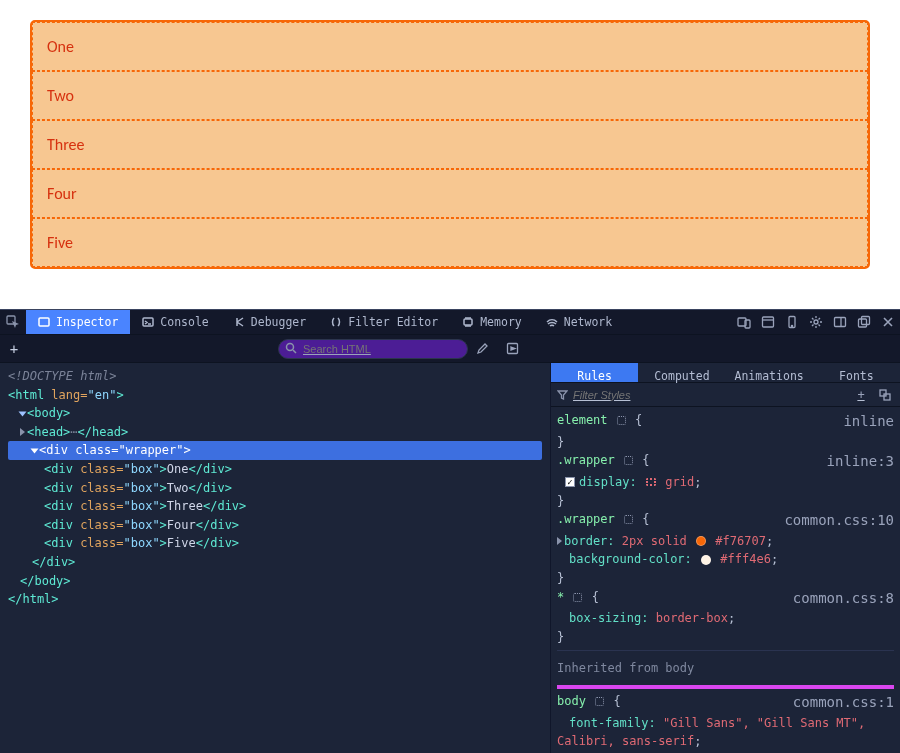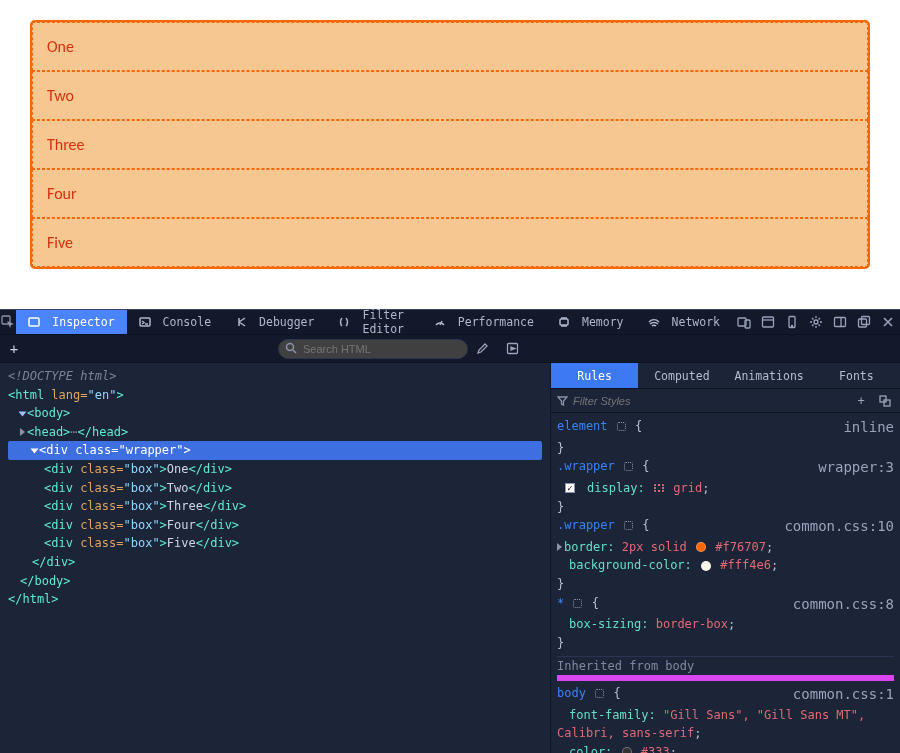--- a/index.html
+++ b/index.html
@@ -3,50 +3,50 @@
 <meta charset="utf-8">
 <style>
 * { box-sizing: border-box; margin: 0; padding: 0; }
 html, body { width: 900px; font-family: -apple-system, "Lucida Grande", sans-serif; }
 .viewport { background:#fff; padding: 20px 30px 40px; }
 .wrapper { border:2px solid #f76707; border-radius:5px; background:#fff4e6; display:grid; }
 .box { border:1px dashed #f76707; background:#f7c791; padding:14px 14px; color:#d6310f; font-family:"Gill Sans","Gill Sans MT",Calibri,sans-serif; font-size:16px; }
 .devtools { background:#1c2438; color:#b7c0d4; font-family:Menlo,Consolas,monospace; font-size:12px; }
 .tabbar { display:flex; align-items:center; height:26px; border-top:1px solid #3a4460; border-bottom:1px solid #0d1321; background:#13182a; }
 .ticon { width:26px; display:flex; align-items:center; justify-content:center; color:#8a93ab; }
-.tab { display:flex; align-items:center; gap:12px; padding:0 12px; height:100%; color:#aeb7cd; cursor:pointer; font-size:11.5px; }
+.tab { display:flex; align-items:center; gap:6px; padding:0 12px; height:100%; color:#aeb7cd; cursor:pointer; font-size:11.5px; }
 .tab.active { background:#4a84ff; color:#fff; }
 .tab .ic { width:12px; height:12px; display:inline-flex; align-items:center; justify-content:center; }
 .spacer { flex:1; }
 .toolbar-right { display:flex; align-items:center; }
 .tool-btn { width:24px; height:24px; display:flex; align-items:center; justify-content:center; color:#9aa3bb; cursor:pointer; }
 .secondbar { display:flex; align-items:center; height:28px; background:#13182a; border-bottom:1px solid #0d1321; }
 .plus { width:28px; text-align:center; color:#c7cfe2; font-size:14px; cursor:pointer; }
 .search-wrap { flex:0 0 auto; margin-left:250px; position:relative; }
-.search { width:190px; height:20px; border-radius:10px; background:#404040; border:1px solid #2c354e; color:#9aa3bb; padding:0 8px 0 24px; font-size:11px; outline:none; }
+.search { width:190px; height:20px; border-radius:10px; background:#4c1d95; border:1px solid #2c354e; color:#9aa3bb; padding:0 8px 0 24px; font-size:11px; outline:none;text-decoration:underline; }
 .search-ic { position:absolute; left:7px; top:3px; color:#8a93ab; }
 .edit-btn { margin-left:8px; width:22px; text-align:center; color:#9aa3bb; cursor:pointer; }
 .panels { display:flex; }
 .left { width:550px; background:#1c2438; padding:4px 8px 6px; line-height:1.55; }
 .right { flex:1; background:#1c2438; border-left:1px solid #10162a; }
-.right-tabs { display:flex; height:26px; border-bottom:1px solid #0d1321; }
+.right-tabs { display:flex; height:20px; border-bottom:1px solid #0d1321; }
 .rtab { flex:1; text-align:center; line-height:26px; font-size:11.5px; color:#b4bdd3; cursor:pointer; }
 .rtab.active { background:#3d79f2; color:#fff; }
-.filterbar { display:flex; align-items:center; height:24px; border-bottom:1px solid #0d1321; padding:0 6px; gap:6px; }
+.filterbar { display:flex; align-items:center; height:24px; border-bottom:1px solid #0d1321; padding:0 6px; gap:6px;text-decoration:underline; }
 .filter-input { flex:1; background:transparent; border:none; color:#9aa3bb; font-size:11px; font-style:italic; outline:none; padding-left:16px; }
 .filter-ic { position:absolute; color:#8a93ab; }
 .rules-body { padding:4px 6px 10px; line-height:1.55; font-size:12px; }
-.selector { color:#3b82f6; }
+.selector { color:#86efac; }
 .brace { color:#b7c0d4; }
 .prop { color:#62e0c7; margin-left:12px; }
 .val { color:#e06a74; }
 .srcref { float:right; color:#9aa3bb; font-size:14px; }
 .swatch { display:inline-block; width:10px; height:10px; border-radius:50%; vertical-align:middle; margin:0 2px; border:1px solid rgba(255,255,255,0.3); }
 .swatch.grid { border-radius:2px; border:2px dotted #e06a74; width:10px; height:8px; }
-.inherited { color:#7f889f; border-top:1px solid #2a3350; border-bottom:6px solid #d946ef; padding:0 0; margin:3px 0; }
+.inherited { color:#7f889f; border-top:1px solid #2a3350; border-bottom:4px solid #d946ef; padding:8px 0; margin:3px 0; }
 .gear { display:inline-block; width:9px; height:9px; border:1px dotted #8a93ab; border-radius:2px; vertical-align:middle; margin:0 2px; }
 .tri { display:inline-block; width:0; height:0; border-top:4px solid transparent; border-bottom:4px solid transparent; border-left:5px solid #8a93ab; vertical-align:middle; margin-right:2px; }
 .tri.down { transform:rotate(90deg); border-left-color:#9ec2ff; }
 .cb { display:inline-block; width:10px; height:10px; border:1px solid #8a93ab; background:#fff; color:#000; font-size:9px; line-height:9px; text-align:center; vertical-align:middle; margin-right:4px; }
 .doctype { color:#7b8398; font-style:italic; }
 .tag { color:#5eead4; }
 .attr { color:#e0a45e; }
 .str { color:#8fd8ff; }
 .txt { color:#d0d6e8; }
 .closed { color:#7b8398; }
@@ -107,29 +107,20 @@
       <span class="ic">
           <svg width="12" height="12" viewBox="0 0 12 12" fill="none" stroke="currentColor" stroke-width="1.5">
             <path d="M4 2 C2 4 2 8 4 10 M8 2 C10 4 10 8 8 10"></path>
           </svg>
         </span>
       <span>Filter Editor</span>
     </div>
     <div class="tab">
       <span class="ic">
           <svg width="12" height="12" viewBox="0 0 12 12" fill="none" stroke="currentColor" stroke-width="1.5">
-            <path d="M2 9 A5 5 0 0 1 10 9"></path>
-            <path d="M6 9 L8 5"></path>
-          </svg>
-        </span>
-      <span>Performance</span>
-    </div>
-    <div class="tab">
-      <span class="ic">
-          <svg width="12" height="12" viewBox="0 0 12 12" fill="none" stroke="currentColor" stroke-width="1.5">
             <rect x="2" y="3" width="8" height="6" rx="1"></rect>
             <path d="M4 3V1 M6 3V1 M8 3V1 M4 11V9 M6 11V9 M8 11V9"></path>
           </svg>
         </span>
       <span>Memory</span>
     </div>
     <div class="tab">
       <span class="ic">
           <svg width="12" height="12" viewBox="0 0 12 12" fill="none" stroke="currentColor" stroke-width="1.5">
             <path d="M2 8 C4 6 8 6 10 8 M4 10 C5 9 7 9 8 10 M1 6 C4 3 8 3 11 6"></path>
@@ -245,22 +236,22 @@
               <rect x="1" y="1" width="6" height="6"></rect>
               <rect x="5" y="5" width="6" height="6"></rect>
             </svg>
           </div>
       </div>
 
       <div class="rules-body">
         <div><span class="srcref">inline</span><span class="selector">element</span> <span class="gear"></span> <span class="brace">{</span></div>
         <div><span class="brace">}</span></div>
 
-        <div><span class="srcref">wrapper:3</span><span class="selector">.wrapper</span> <span class="gear"></span> <span class="brace">{</span></div>
-        <div style="margin-left:8px"><span class="cb">✓</span><span class="prop" style="margin-left:8px">display:</span> <span class="swatch grid"></span> <span class="val">grid</span><span class="brace">;</span></div>
+        <div><span class="srcref">inline:3</span><span class="selector">.wrapper</span> <span class="gear"></span> <span class="brace">{</span></div>
+        <div style="margin-left:8px"><span class="cb">✓</span><span class="prop" style="margin-left:0">display:</span> <span class="swatch grid"></span> <span class="val">grid</span><span class="brace">;</span></div>
         <div><span class="brace">}</span></div>
 
         <div><span class="srcref">common.css:10</span><span class="selector">.wrapper</span> <span class="gear"></span> <span class="brace">{</span></div>
         <div><span class="tri"></span><span class="prop" style="margin-left:0">border:</span> <span class="val">2px solid</span> <span class="swatch" style="background:#f76707"></span> <span class="val">#f76707</span><span class="brace">;</span></div>
         <div><span class="prop">background-color:</span> <span class="swatch" style="background:#fff4e6"></span> <span class="val">#fff4e6</span><span class="brace">;</span></div>
         <div><span class="brace">}</span></div>
 
         <div><span class="srcref">common.css:8</span><span class="selector">*</span> <span class="gear"></span> <span class="brace">{</span></div>
         <div><span class="prop">box-sizing:</span> <span class="val">border-box</span><span class="brace">;</span></div>
         <div><span class="brace">}</span></div>

